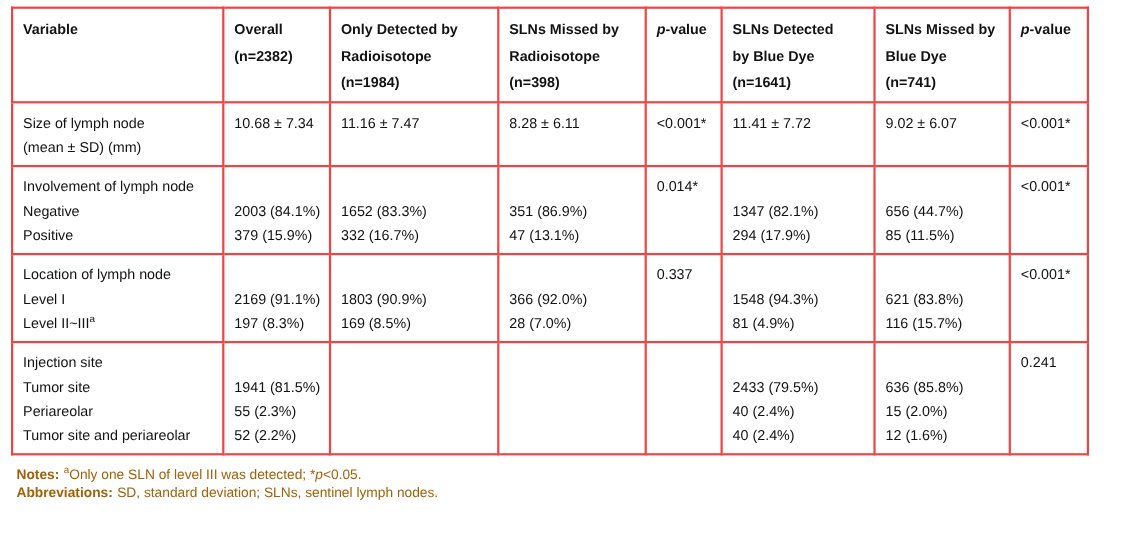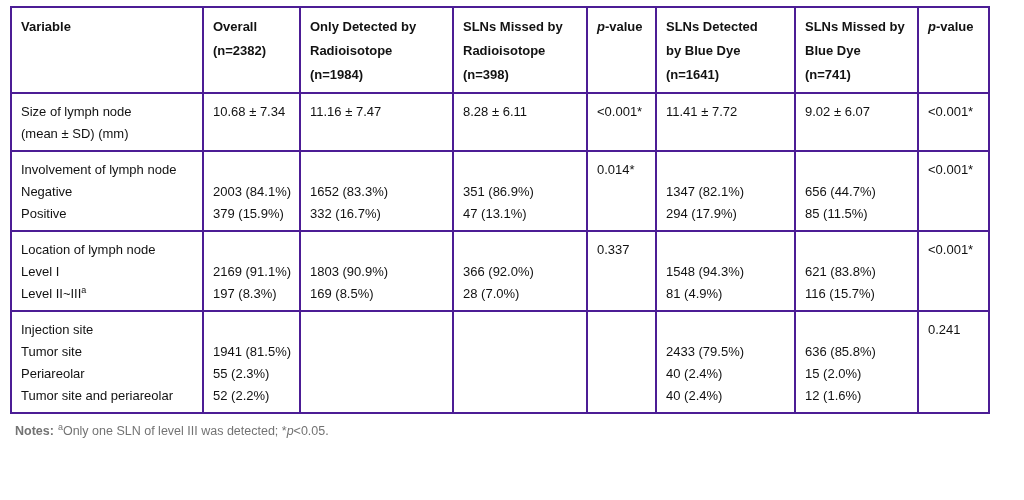--- a/index.html
+++ b/index.html
@@ -21,40 +21,40 @@
   .b { font-weight: bold; }
   .title .b { margin-right: 5px; }
 
   table.data-table {
     border-collapse: collapse;
     width: 978px;
     table-layout: fixed;
     background: #fff;
   }
   .data-table th, .data-table td {
-    border: 2px solid #4c1d95;
+    border: 2px solid #ef4444;
     vertical-align: top;
     text-align: left;
     padding: 7px 5px 5px 9px;
     font-size: 13px;
     margin-top: 12px;
   }
   .data-table th { font-weight: bold; }
   .data-table th .line { line-height: 24px; min-height: 24px; white-space: nowrap; }
   .data-table td .line { line-height: 22px; min-height: 22px; white-space: nowrap; }
   
   .pv::first-letter { font-style: italic; }
 
   sup { font-size: 9px; line-height: 0; }
 
   .notes-block { margin-top: 9px; padding-left: 5px; }
   .note-line {
     font-size: 12.5px;
     line-height: 17px;
-    color: #737373;
+    color: #a16207;
   }
   .note-line .b { margin-right: 4px; }
   .note-line i { font-style: italic; }
 </style>
 </head>
 <body>
 
 <div class="page">
 
 
@@ -247,15 +247,18 @@
         </td>
       </tr>
 
     </tbody>
   </table>
 
   <div class="notes-block">
     <div class="note-line">
       <span class="b">Notes:</span><sup>a</sup><span>Only one SLN of level III was detected; *</span><i>p</i><span>&lt;0.05.</span>
     </div>
+    <div class="note-line">
+      <span class="b">Abbreviations:</span><span>SD, standard deviation; SLNs, sentinel lymph nodes.</span>
+    </div>
   </div>
 
 </div>
 
 </body></html>

